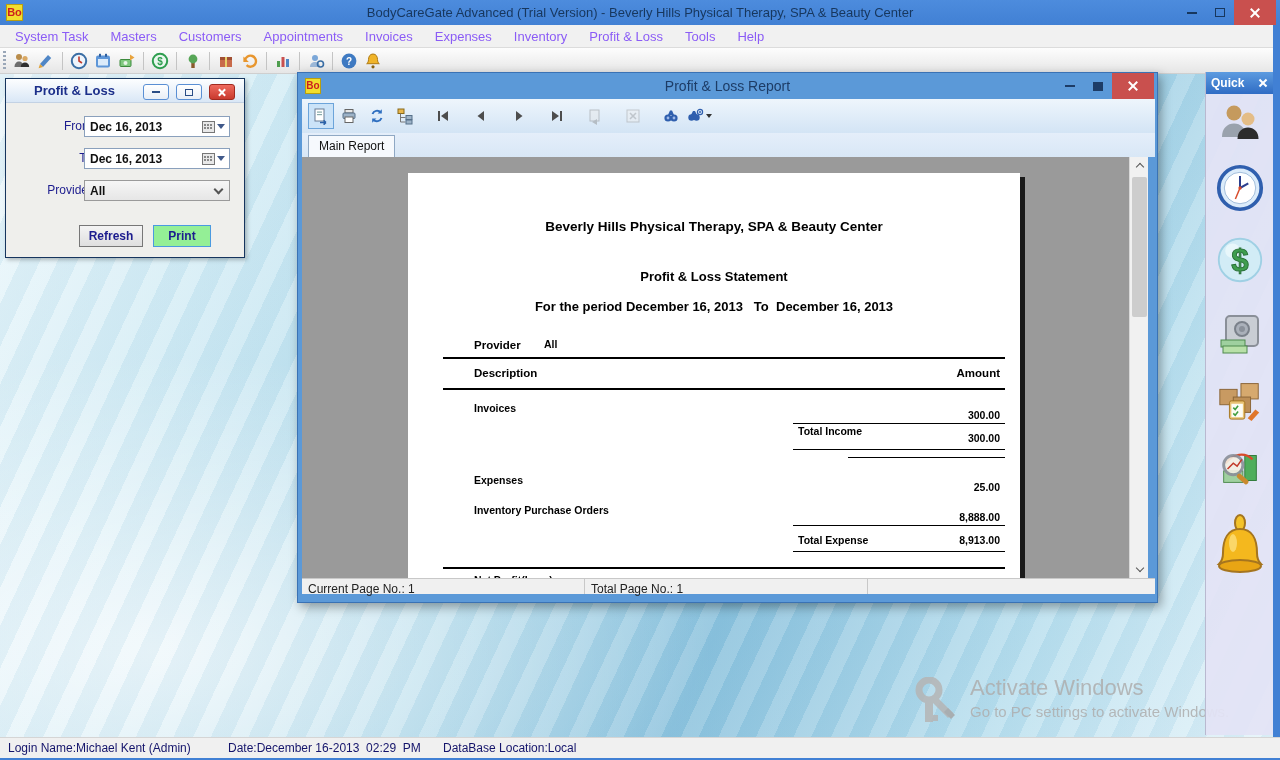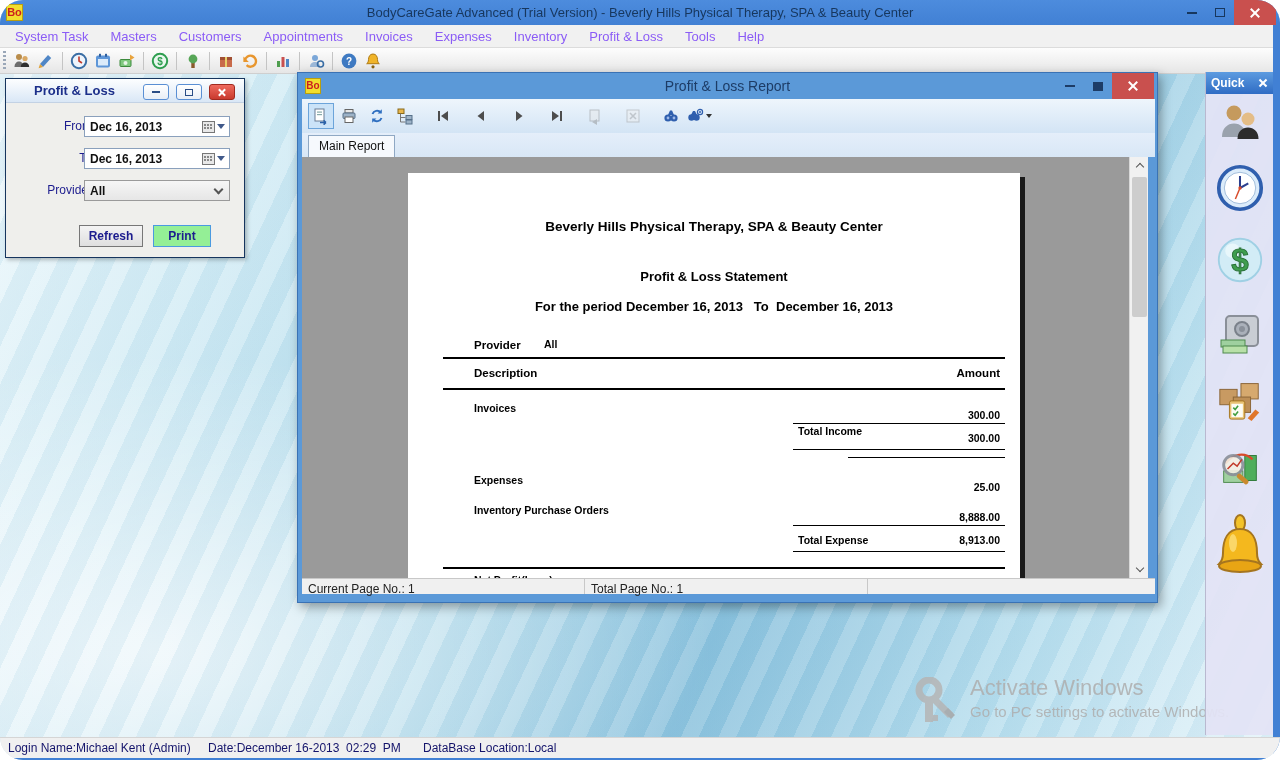--- a/index.html
+++ b/index.html
@@ -1,18 +1,18 @@
 <!DOCTYPE html>
 <html><head>
 <meta charset="utf-8">
 <style>
   * { margin:0; padding:0; box-sizing:border-box; }
   html,body { width:1280px; height:760px; overflow:hidden; }
   body { font-family:"Liberation Sans", sans-serif; }
-  #screen { position:relative; width:1280px; height:760px; overflow:hidden; background:#cfe7f2;border-radius:23px; }
+  #screen { position:relative; width:1280px; height:760px; overflow:hidden; background:#cfe7f2; }
   .abs { position:absolute; }
 
   
   #desktop { left:0; top:25px; width:1280px; height:712px;
     background:
       repeating-linear-gradient(115deg, rgba(255,255,255,.16) 0 16px, rgba(120,180,210,.10) 16px 34px),
       radial-gradient(ellipse 900px 480px at 12% 88%, rgba(255,255,255,.75), rgba(255,255,255,0) 62%),
       linear-gradient(115deg, #f0f9fc 0%, #d3ecf5 20%, #a9d6e8 45%, #88c0dc 62%, #b9dfee 82%, #e6f4fa 100%);
   }
 
@@ -110,21 +110,21 @@
 
   
   #watermark { left:912px; top:675px; width:330px; height:55px; color:#aeaeae; opacity:.85; }
   #wm-keys { position:absolute; left:0; top:2px; }
   #wm-title { position:absolute; left:58px; top:0; font-size:22px; font-weight:normal; }
   #wm-sub { position:absolute; left:58px; top:28px; font-size:15px; }
 
   
   #app-statusbar { left:0; top:737px; width:1280px; height:21px; background:#f0f0f0; border-top:1px solid #d5d5d5; display:flex; align-items:center; }
   .as-item { font-size:12px; color:#14146b; white-space:pre; }
-  #as-login { margin-left:8px; width:200px; } #as-date { width:215px; } #as-db { }
+  #as-login { margin-left:8px; width:200px; } #as-date { width:215px;margin-left:20px; } #as-db { }
   #edge-bottom { left:0; top:758px; width:1280px; height:2px; background:#4180d4; }
 </style>
 </head>
 <body>
 
 <div id="screen">
 
   <div id="desktop" class="abs"></div>
 
   <div id="titlebar" class="abs">

